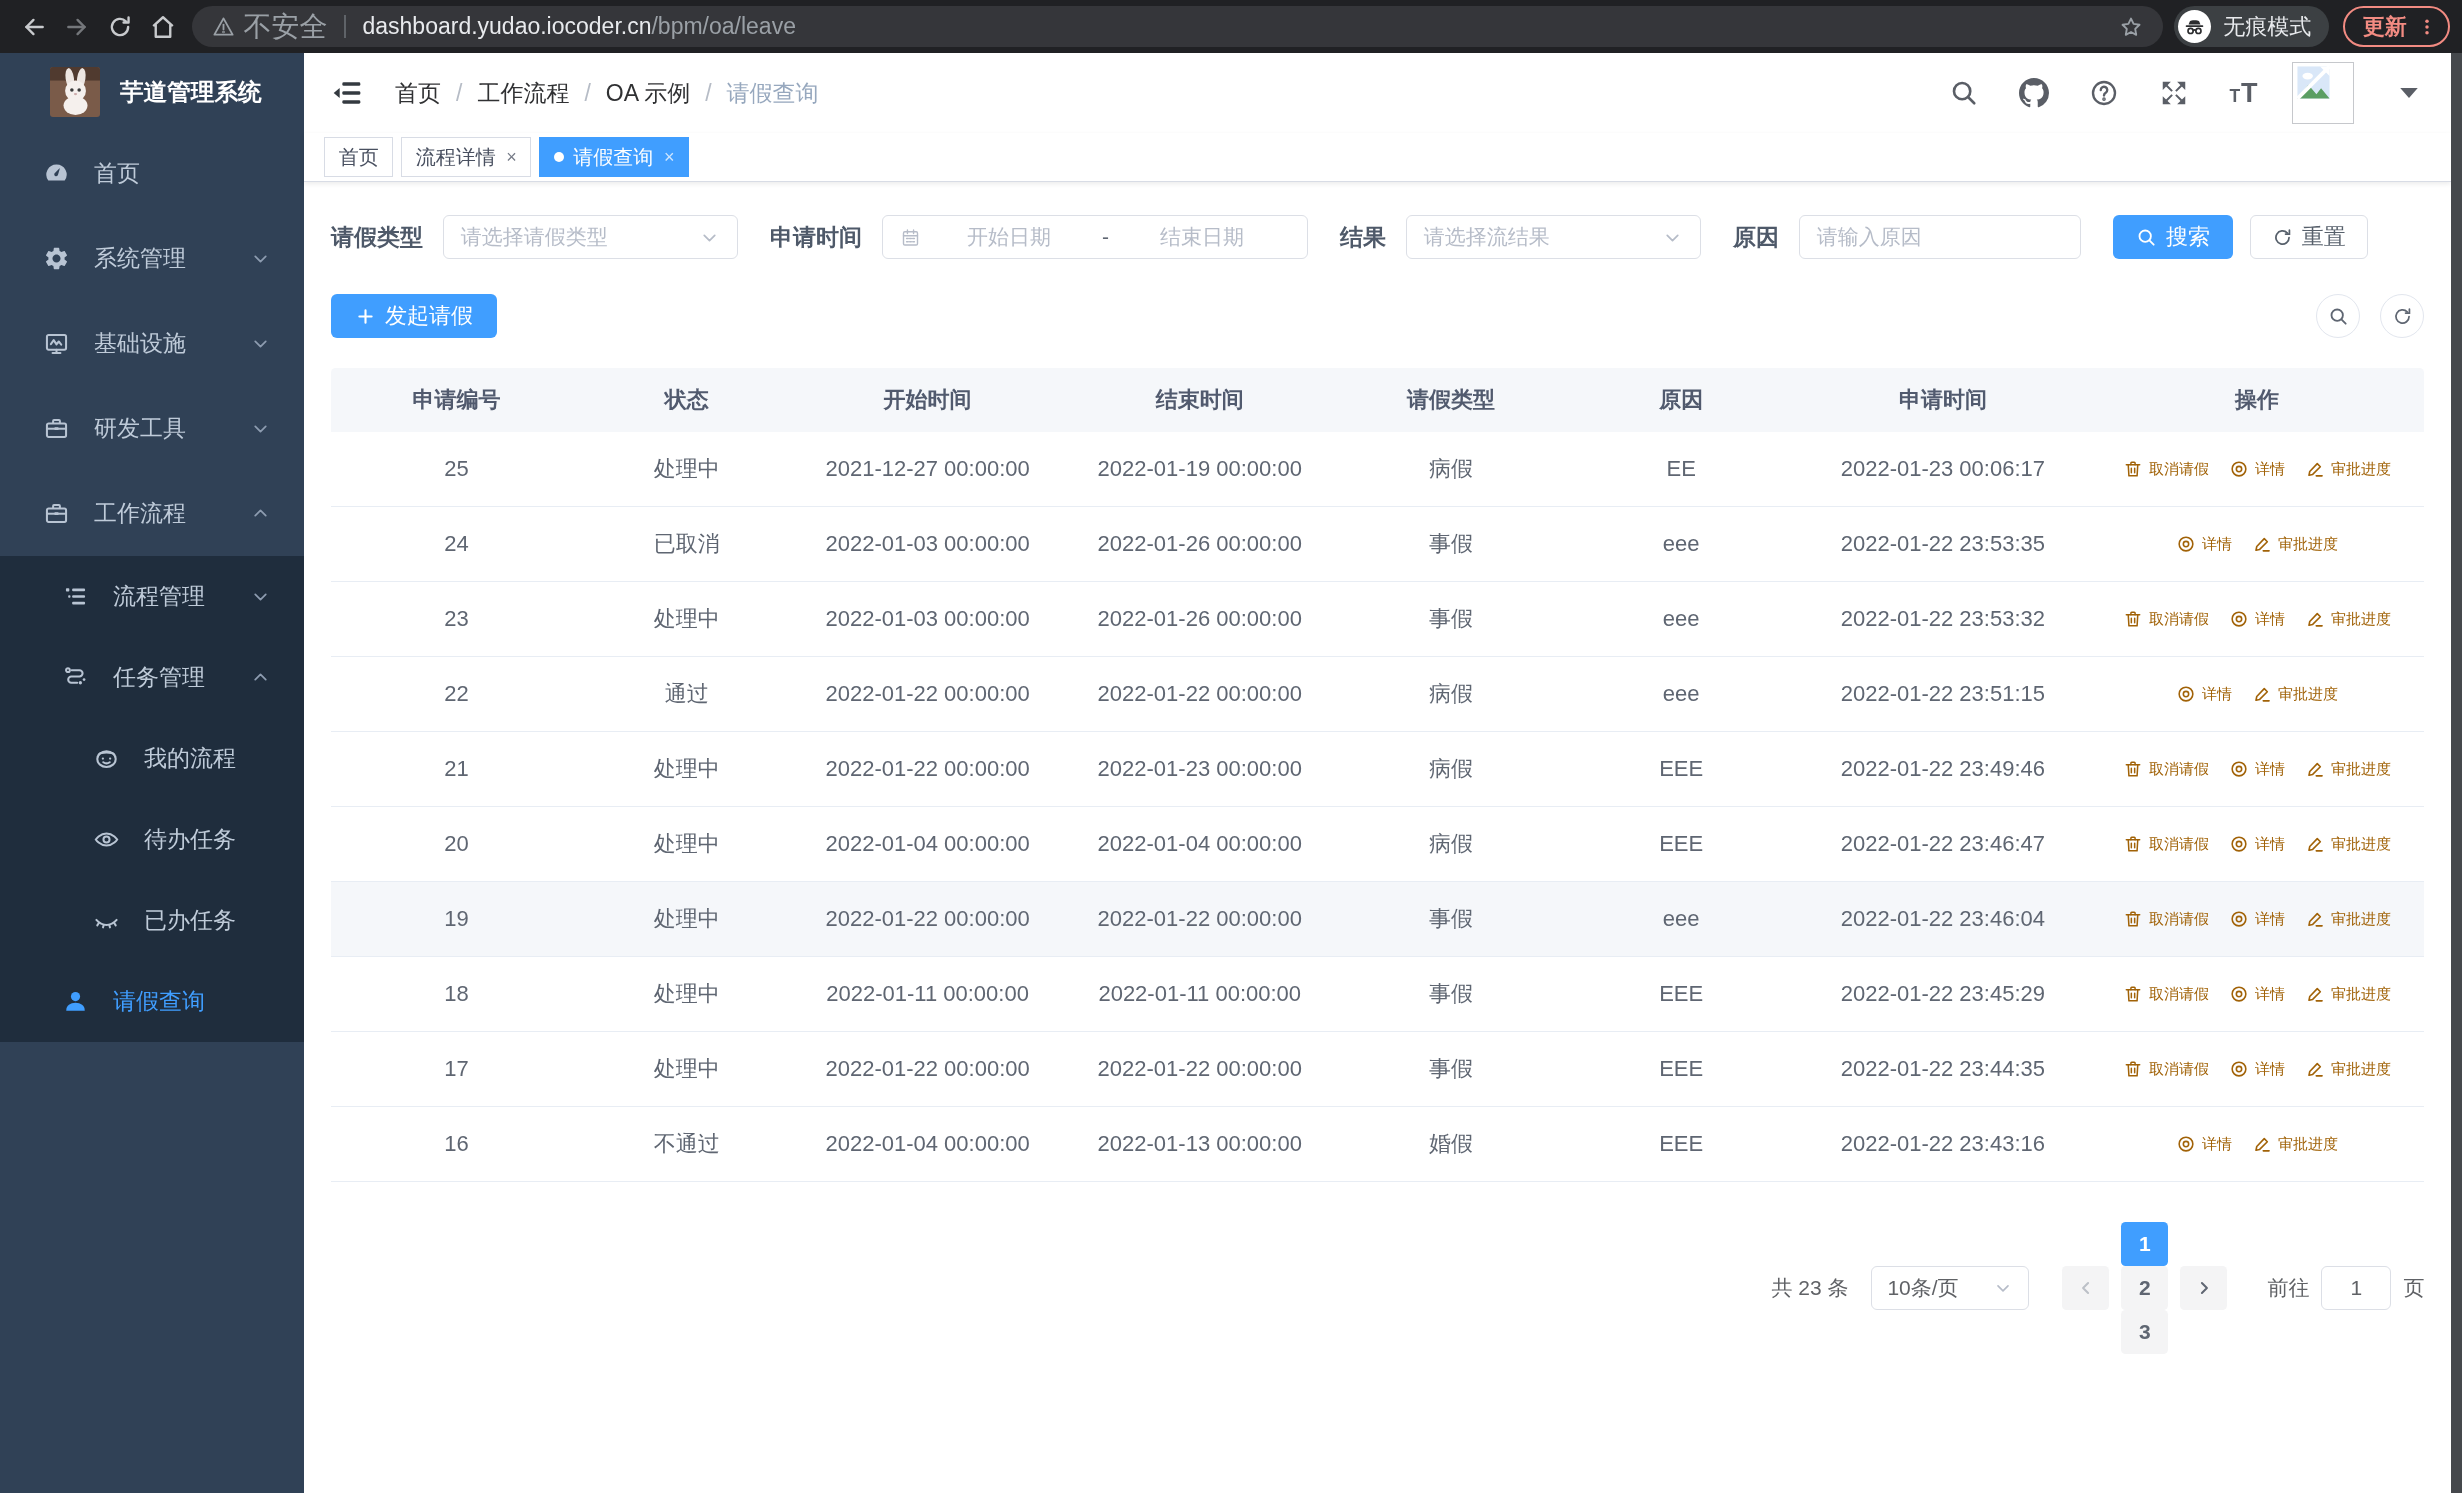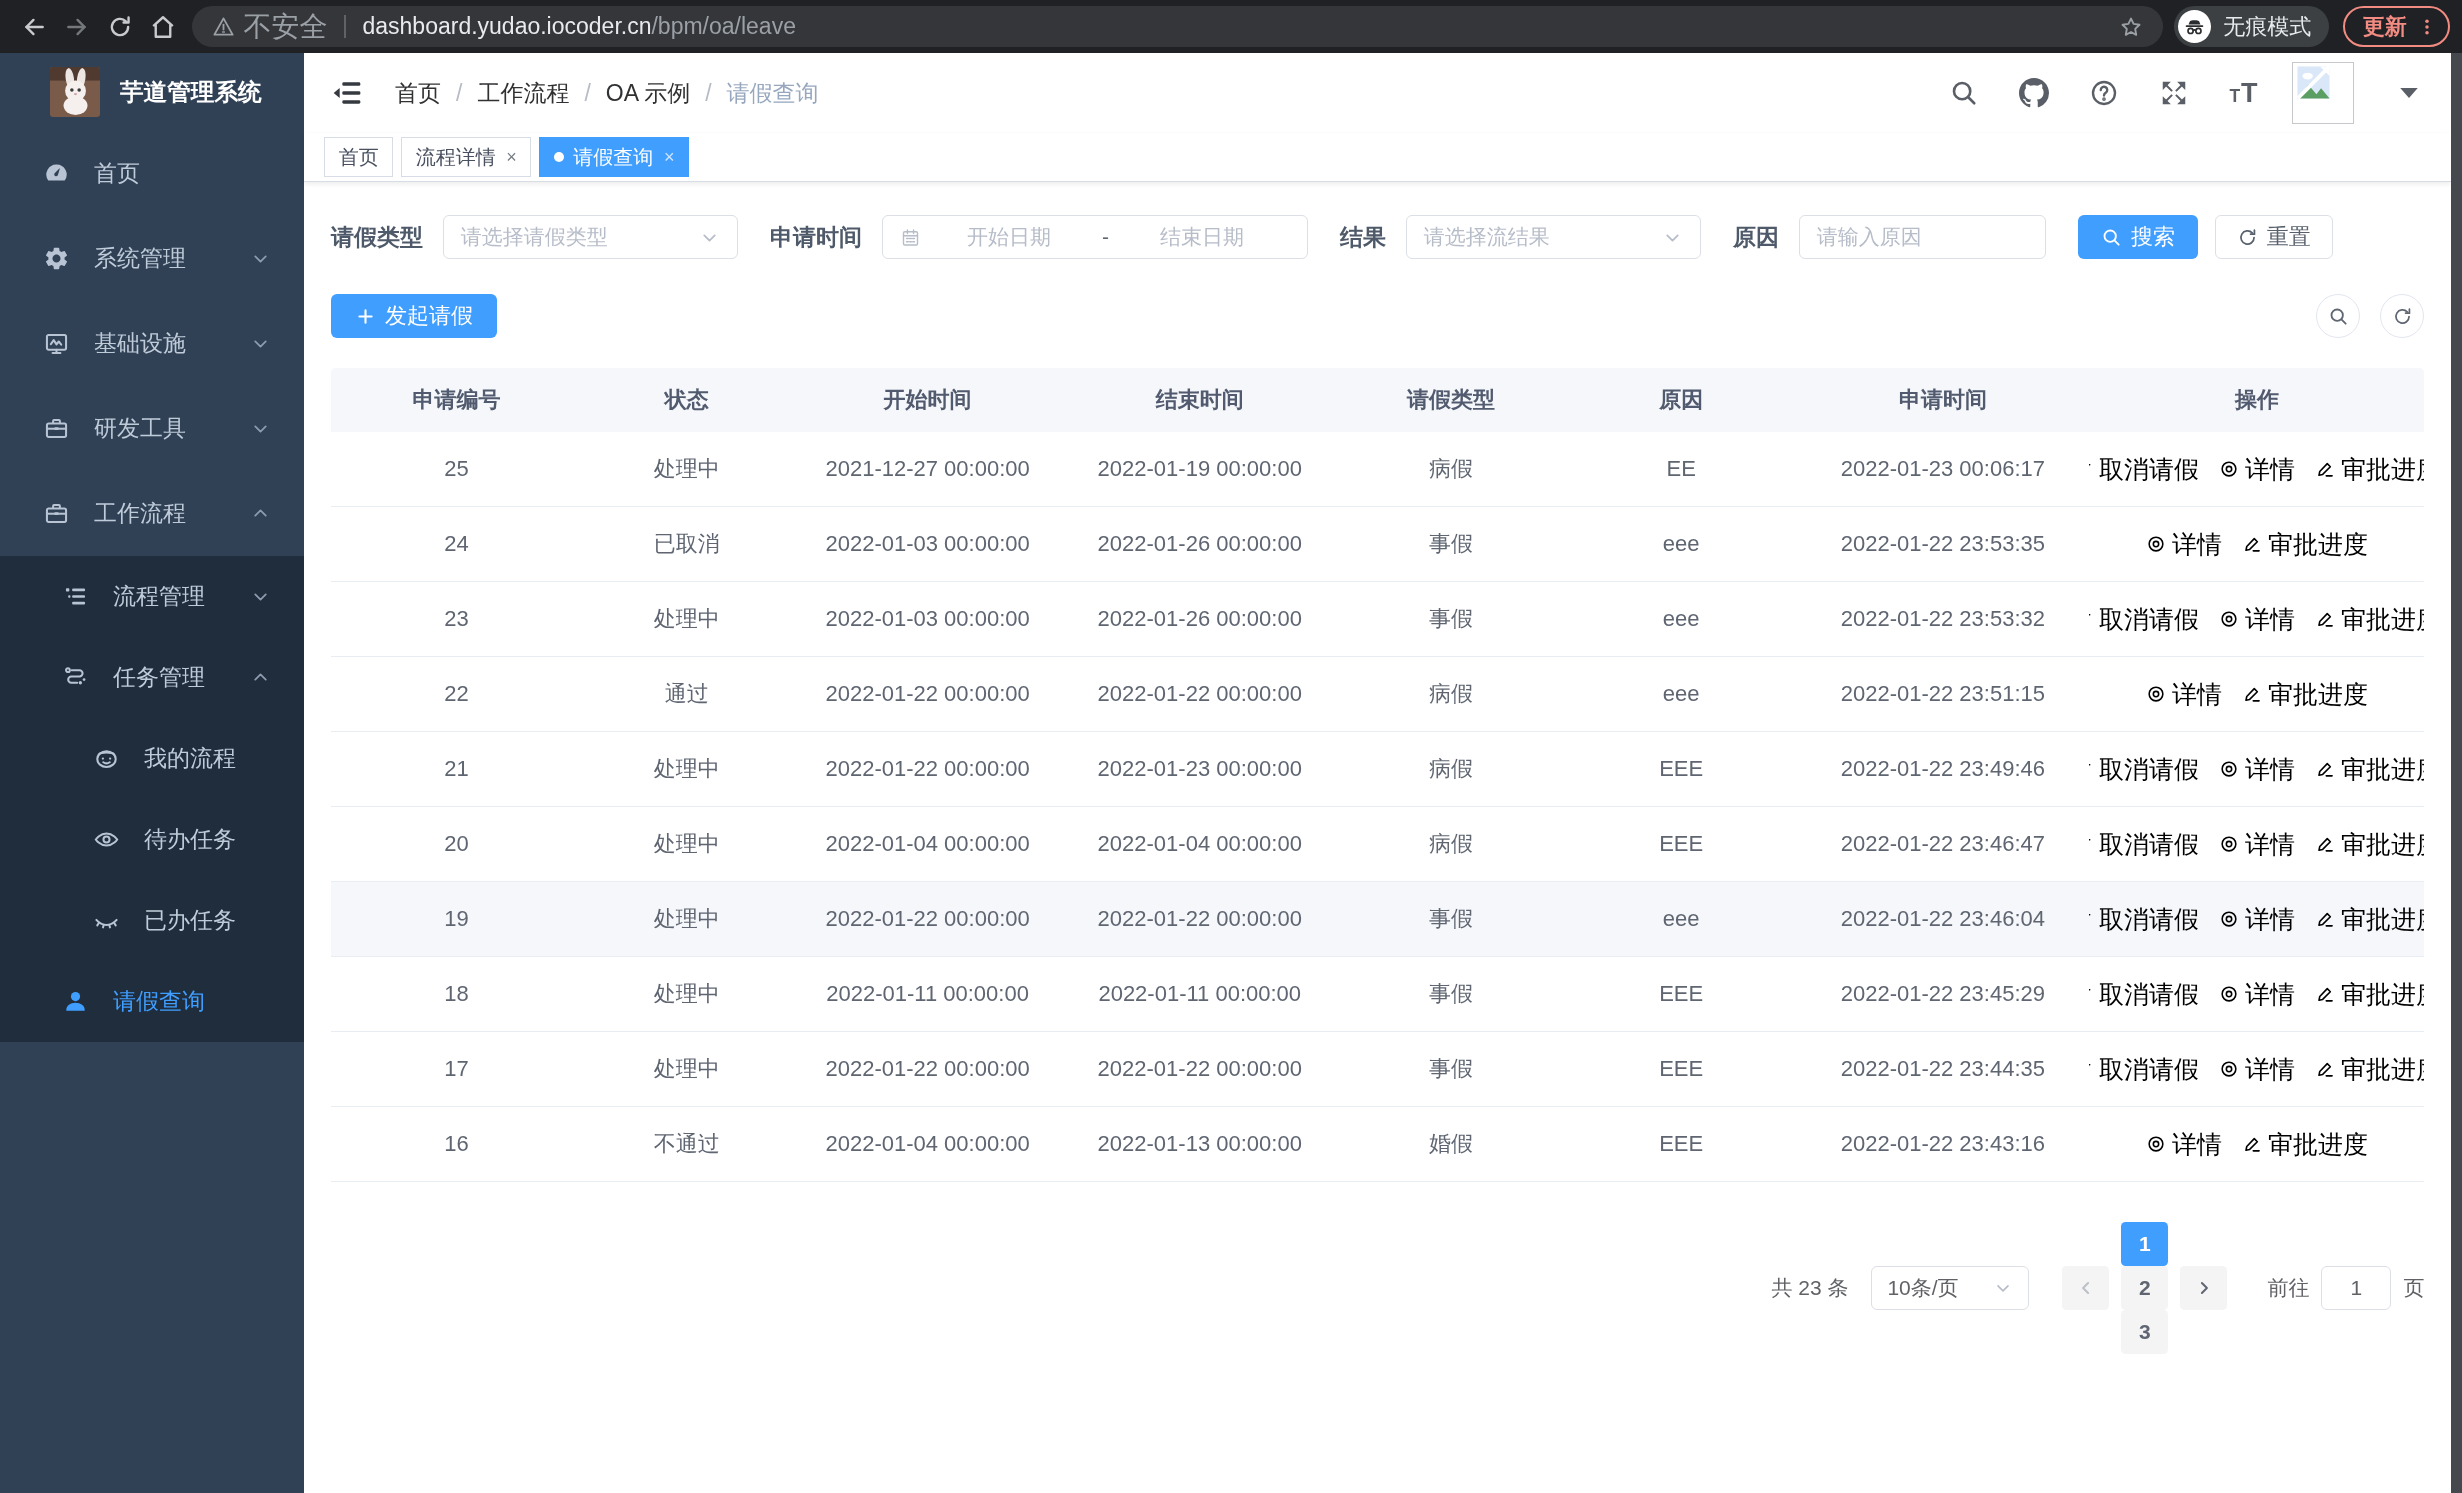--- a/index.html
+++ b/index.html
@@ -80,21 +80,21 @@
   
   .filter-row { display:flex; align-items:center; flex-shrink:0; }
   .f-label { font-size:23px; font-weight:700; color:#4e5969; margin-right:20px; white-space:nowrap; }
   .fg { display:flex; align-items:center; margin-right:32px; }
   .select, .tinput, .date-range { height:44px; background:#fff; border:1.5px solid #dcdfe6; border-radius:6px; display:flex; align-items:center; padding:0 16.7px; font-size:21px; color:#b6bcc8; }
   .select { width:295px; justify-content:space-between; }
   .select .icn, .date-range .cal { width:21px; height:21px; color:#b6bcc8; }
   .date-range { width:426px; }
   .dr-txt { flex:1; text-align:center; white-space:nowrap; }
   .dr-sep { color:#5f6672; margin:0 4.6px; }
-  .tinput { width:247px; }
+  .tinput { width:282px; }
   .btn { height:44px; border-radius:6px; display:inline-flex; align-items:center; justify-content:center; font-size:22px; cursor:pointer; white-space:nowrap; }
   .btn .icn { width:21px; height:21px; margin-right:9px; }
   .btn-primary { background:#409eff; color:#fff; border:none; padding:0 23px; }
   .btn-plain { background:#fff; color:#57606b; border:1.5px solid #dcdfe6; padding:0 21px; margin-left:16.7px; }
 
   
   .toolbar { display:flex; align-items:center; margin-top:35px; flex-shrink:0;font-family:Liberation Serif, serif; }
   .create-btn { padding:0 24px; }
   .right-tools { margin-left:auto; display:flex; gap:20px; }
   .circle-btn { width:44px; height:44px; border:1.5px solid #e2e6ee; border-radius:50%; background:#fff; display:flex; align-items:center; justify-content:center; color:#5f6672; cursor:pointer; }
@@ -102,21 +102,21 @@
 
   
   .table { margin-top:30px; flex-shrink:0; }
   .thead { display:flex; align-items:center; height:64px; background:#f5f7fa; border-radius:4.6px 4.6px 0 0; font-size:22px; font-weight:700; color:#515a6e; }
   .tr { display:flex; align-items:center; height:75px; border-bottom:1.5px solid #e8edf4; font-size:22px; color:#5f6672; }
   .tr.highlight { background:#f5f7fa; }
   .th,.td { text-align:center; overflow:hidden; white-space:nowrap; }
   .c0{width:12%;} .c1{width:10%;} .c2{width:13%;} .c3{width:13%;}
   .c4{width:11%;} .c5{width:11%;} .c6{width:14%;} .c7{width:16%;}
   .actions { display:flex; align-items:center; justify-content:center; gap:20px; }
-  .action { display:inline-flex; align-items:center; gap:6px; color:#000000; font-size:25px; cursor:pointer; white-space:nowrap; }
+  .action { display:inline-flex; align-items:center; gap:6px; color:#a16207; font-size:15px; cursor:pointer; white-space:nowrap; }
   .action .icn { width:20px; height:20px; }
 
   
   .pager { display:flex; align-items:center; justify-content:flex-end; margin-top:40px; font-size:21px; color:#606266; flex-shrink:0; }
   .total { margin-right:23px; white-space:nowrap; }
   .psize { width:158px; height:44px; border:1.5px solid #dcdfe6; border-radius:6px; display:flex; align-items:center; justify-content:space-between; padding:0 15px; margin-right:21px; color:#606266; cursor:pointer; }
   .psize .icn { width:20px; height:20px; color:#b6bcc8; }
   .pbtn { min-width:47px; height:44px; border-radius:4.6px; background:#f4f4f5; display:flex; align-items:center; justify-content:center; font-weight:700; color:#5f6672; margin-left:12px; cursor:pointer; }
   .pbtn .icn { width:20px; height:20px; }
   .pbtn.prev { color:#bcc0c7; }

